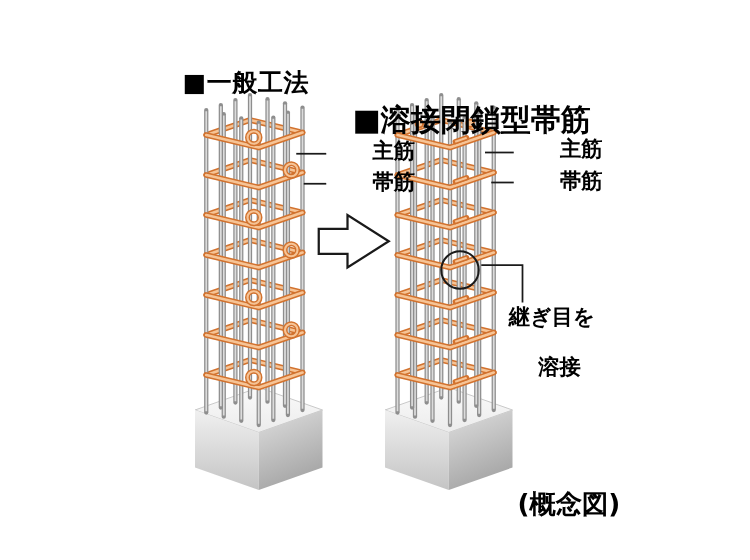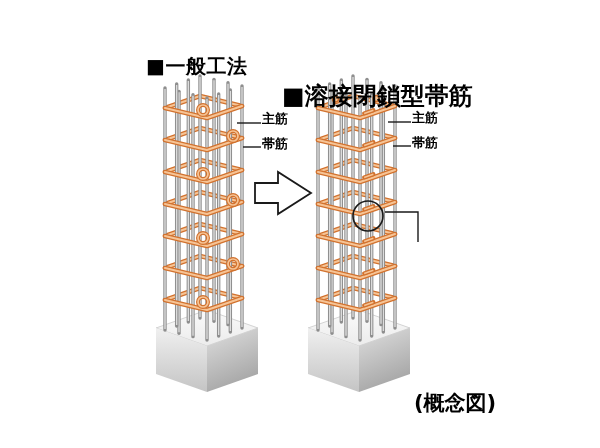--- a/index.html
+++ b/index.html
@@ -2,21 +2,21 @@
 <html><head>
 <meta charset="utf-8">
 <style>
   html,body{margin:0;padding:0;background:#fff;}
   .stage{position:relative;width:600px;height:448px;background:#fff;overflow:hidden;
          font-family:"DejaVu Sans","Liberation Sans",sans-serif;}
   .stage svg{position:absolute;left:0;top:0;}
   .jp{position:absolute;color:#000;font-weight:bold;white-space:pre;line-height:1.15;}
   .title-left{left:146px;top:55px;font-size:20px;letter-spacing:0.5px;}
   .title-right{left:282px;top:51px;font-size:24px;margin-top:32px;}
-  .lbl{font-size:13px;}
+  .lbl{font-size:17px;margin-left:36px;}
   .lbl-lm{left:262px;top:112px;}
   .lbl-lh{left:262px;top:137px;}
   .lbl-rm{left:412px;top:111px;}
   .lbl-rh{left:412px;top:136px;}
   .weld-note{left:407px;top:244px;font-size:17px;line-height:1.18;}
   .caption{left:374px;top:391px;font-size:21px;margin-left:40px;}
 </style>
 </head>
 <body>
 
@@ -202,15 +202,17 @@
   </svg>
 
   <div class="jp title-left">■一般工法</div>
   <div class="jp title-right">■溶接閉鎖型帯筋</div>
 
   <div class="jp lbl lbl-lm">主筋</div>
   <div class="jp lbl lbl-lh">帯筋</div>
   <div class="jp lbl lbl-rm">主筋</div>
   <div class="jp lbl lbl-rh">帯筋</div>
 
+  <div class="jp weld-note"><span>継ぎ目を</span><br>
+    <span>溶接</span></div>
 
   <div class="jp caption">(概念図)</div>
 </div>
 
 </body></html>

